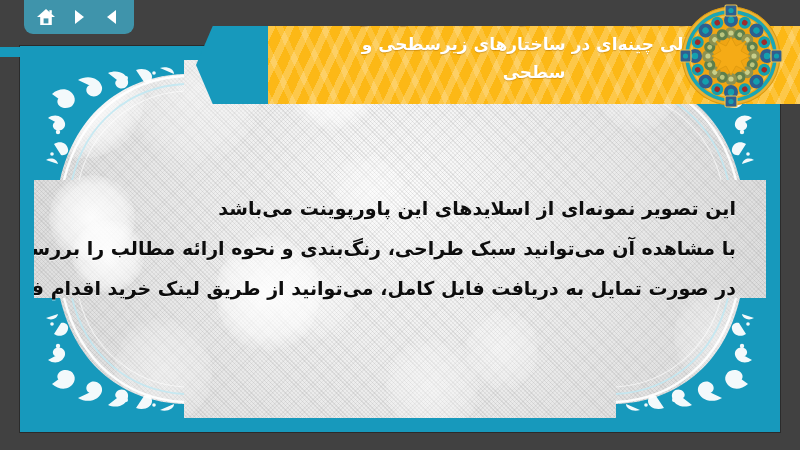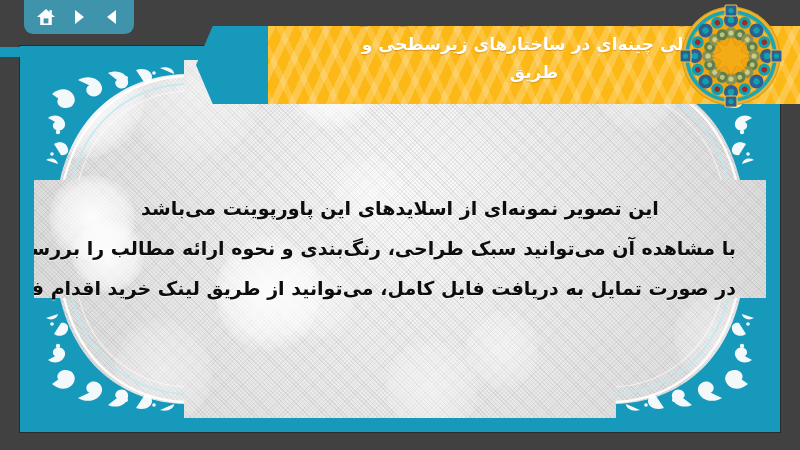--- a/index.html
+++ b/index.html
@@ -41,21 +41,21 @@
   
   .corner{position:absolute;width:150px;height:120px;pointer-events:none;}
   .c-tl{left:0;top:0;}
   .c-tr{right:0;top:0;transform:scaleX(-1);}
   .c-bl{left:0;bottom:0;transform:scaleY(-1);}
   .c-br{right:0;bottom:0;transform:scale(-1,-1);}
 
   
   .body-text{
     position:absolute;right:30px;left:30px;top:128px;
-    text-align:center;direction:rtl;
+    text-align:right;direction:rtl;
     color:#0d0d0d;
     font-size:19px;line-height:40px;font-weight:700;
     text-shadow:0 1px 0 rgba(255,255,255,.55);
     white-space:nowrap;
   }
   .body-text p{margin:0;}
 
   
   .banner-wrap{position:absolute;left:0;top:0;width:800px;height:110px;pointer-events:none;}
 
@@ -248,21 +248,21 @@
   <div class="banner-wrap">
 
     <div class="ribbon-tail"></div>
     <div class="ribbon"></div>
 
     <div class="banner">
       <div class="pattern"></div>
       <div class="banner-title">
         <span>بررسی زیست‌چینه‌نگاری، محیط رسوبی و</span>
         <span>توالی چینه‌ای در ساختارهای زیرسطحی و</span>
-        <span>طریق</span>
+        <span>سطحی</span>
       </div>
     </div>
 
     <div class="medallion">
       <svg width="104" height="104" viewBox="0 0 104 104">
         <defs>
           <clipPath id="mclip">
               <circle cx="52" cy="52" r="48"></circle>
             </clipPath>
         </defs>

